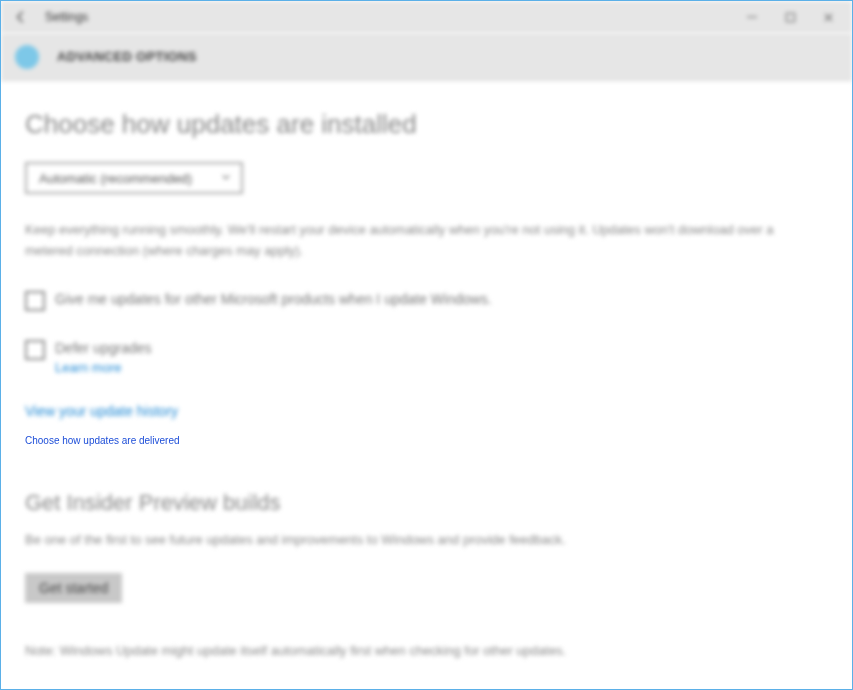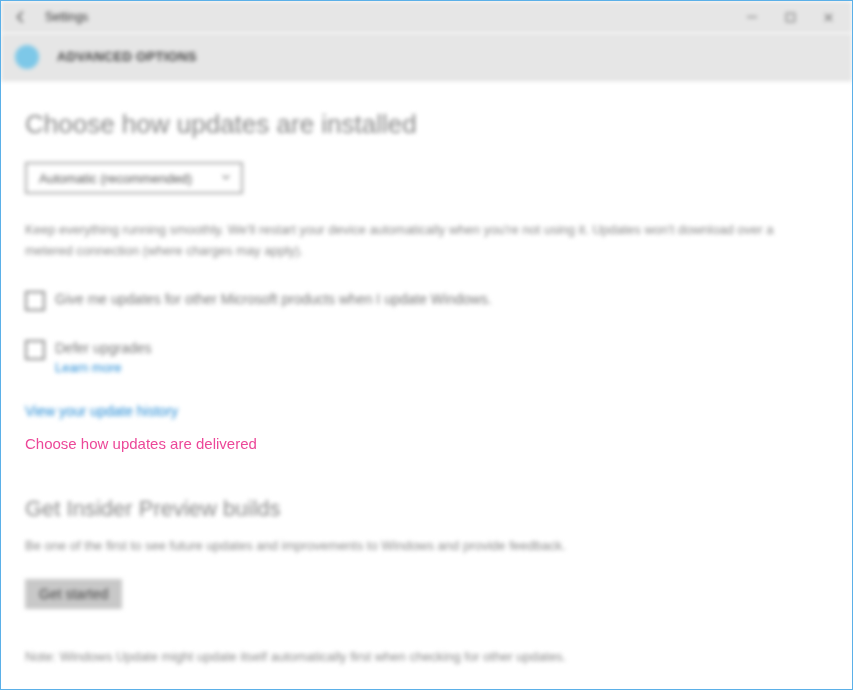--- a/index.html
+++ b/index.html
@@ -102,22 +102,22 @@
     .link {
       color: #1e88d4;
       font-size: 14px;
       display: block;
       margin-bottom: 14px;
       cursor: pointer;
     }
     .link.small { font-size: 13px; margin-top: 2px; margin-bottom: 0; }
 
     .sharp-link {
-      color: #ec4899;
-      font-size: 15px;
+      color: #1d4ed8;
+      font-size: 10px;
       margin: 16px 0 44px 0;
     }
 
     h2.subsection {
       font-size: 22px;
       font-weight: 400;
       color: #888;
       margin-bottom: 14px;
     }
 

